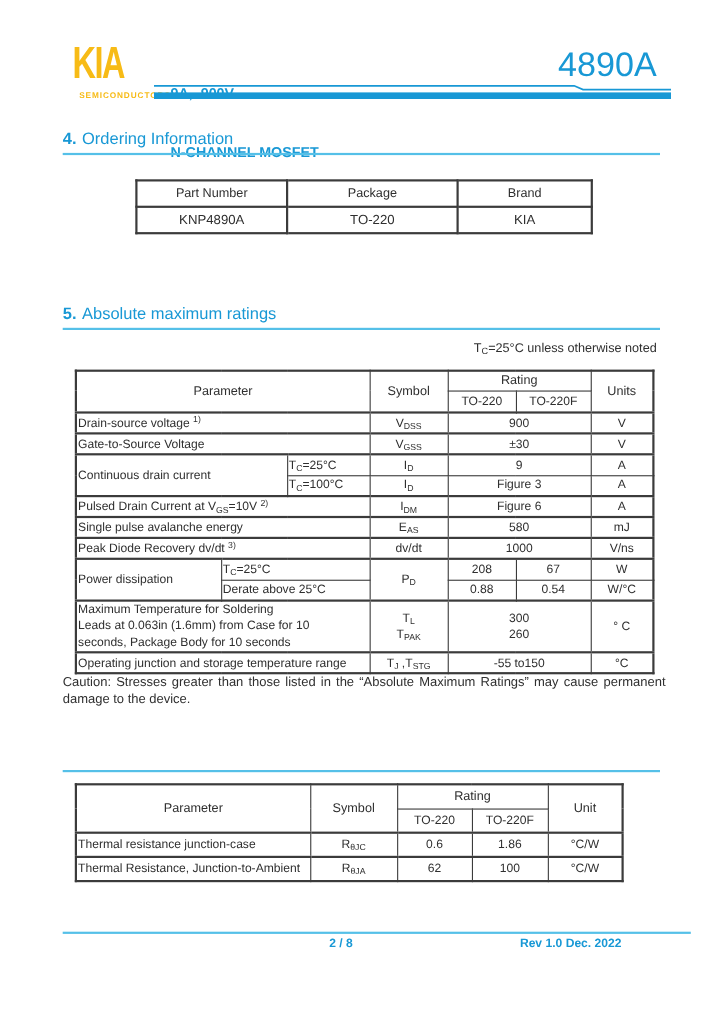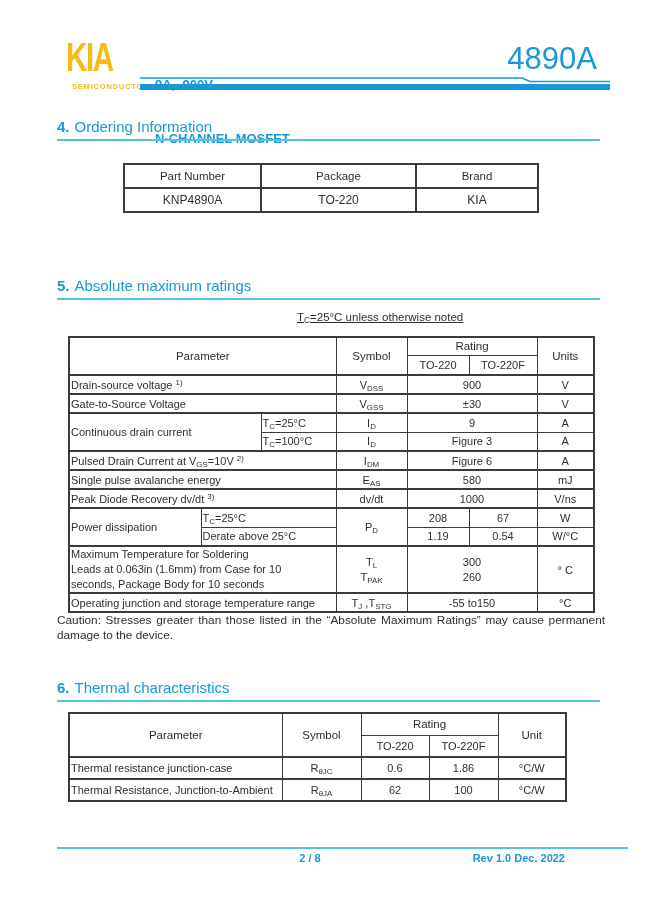--- a/index.html
+++ b/index.html
@@ -52,21 +52,21 @@
   .ordering tr { height:24px; }
   .t5 tr { height:19px; }
   .t5 tr.hdr1 { height:18px; }
   .t5 tr.hdr2 { height:20px; }
   .t5 tr.r-solder { height:47px; }
   .t6 tr { height:22px; }
   sub { font-size:0.72em; vertical-align:-0.25em; line-height:0; }
   sup { font-size:0.72em; vertical-align:0.5em; line-height:0; }
   .multiline div { line-height:15px; }
   
-  .absmax-note { position:absolute; left:297px; top:311px; width:300px; text-align:left; font-size:11.5px; color:#2f2f2f;text-decoration:underline; }
+  .absmax-note { position:absolute; left:297px; top:311px; width:300px; text-align:right; font-size:11.5px; color:#2f2f2f; }
   .caution {
     position:absolute; left:57px; top:613px; width:548px; font-size:11.8px;
     line-height:15px; color:#2f2f2f;
   }
   .caution .j1 { text-align:justify; text-align-last:justify; }
   .footer-rule { position:absolute; left:57px; top:847px; width:571px; height:2px; background:var(--accent-light-blue,#55c0e8); }
   .footer-page { position:absolute; left:260px; top:852px; width:100px; text-align:center; font-size:11px; font-weight:bold; color:var(--brand-blue,#1898d5); }
   .footer-rev { position:absolute; right:84px; top:852px; font-size:11px; font-weight:bold; color:var(--brand-blue,#1898d5); }
 </style>
 </head>
@@ -192,21 +192,21 @@
       <tr class="g">
         <td class="pl" rowspan="2">Power dissipation</td>
         <td class="pl" colspan="2">T<sub>C</sub>=25°C</td>
         <td rowspan="2">P<sub>D</sub></td>
         <td>208</td>
         <td>67</td>
         <td>W</td>
       </tr>
       <tr>
         <td class="pl" colspan="2">Derate above 25°C</td>
-        <td>1.19</td>
+        <td>0.88</td>
         <td>0.54</td>
         <td>W/°C</td>
       </tr>
 
       <tr class="g r-solder">
         <td class="pl multiline" colspan="3">
           <div>Maximum Temperature for Soldering</div>
           <div>Leads at 0.063in (1.6mm) from Case for 10</div>
           <div>seconds, Package Body for 10 seconds</div>
         </td>
@@ -228,23 +228,20 @@
         <td>°C</td>
       </tr>
     </tbody>
   </table>
 
   <div class="caution">
     <div class="j1">Caution: Stresses greater than those listed in the “Absolute Maximum Ratings” may cause permanent</div>
     <div>damage to the device.</div>
   </div>
 
-  <div class="sec-title" style="top:679px">
-    <span class="num">6.</span><span class="txt">Thermal characteristics</span>
-  </div>
   <div class="rule" style="top:700px"></div>
 
   <table class="dtable t6" style="left:68px; top:712px; width:497px;">
     <colgroup>
       <col style="width:213px">
         <col style="width:79px">
         <col style="width:68px">
       <col style="width:69px">
         <col style="width:68px">
     </colgroup>

